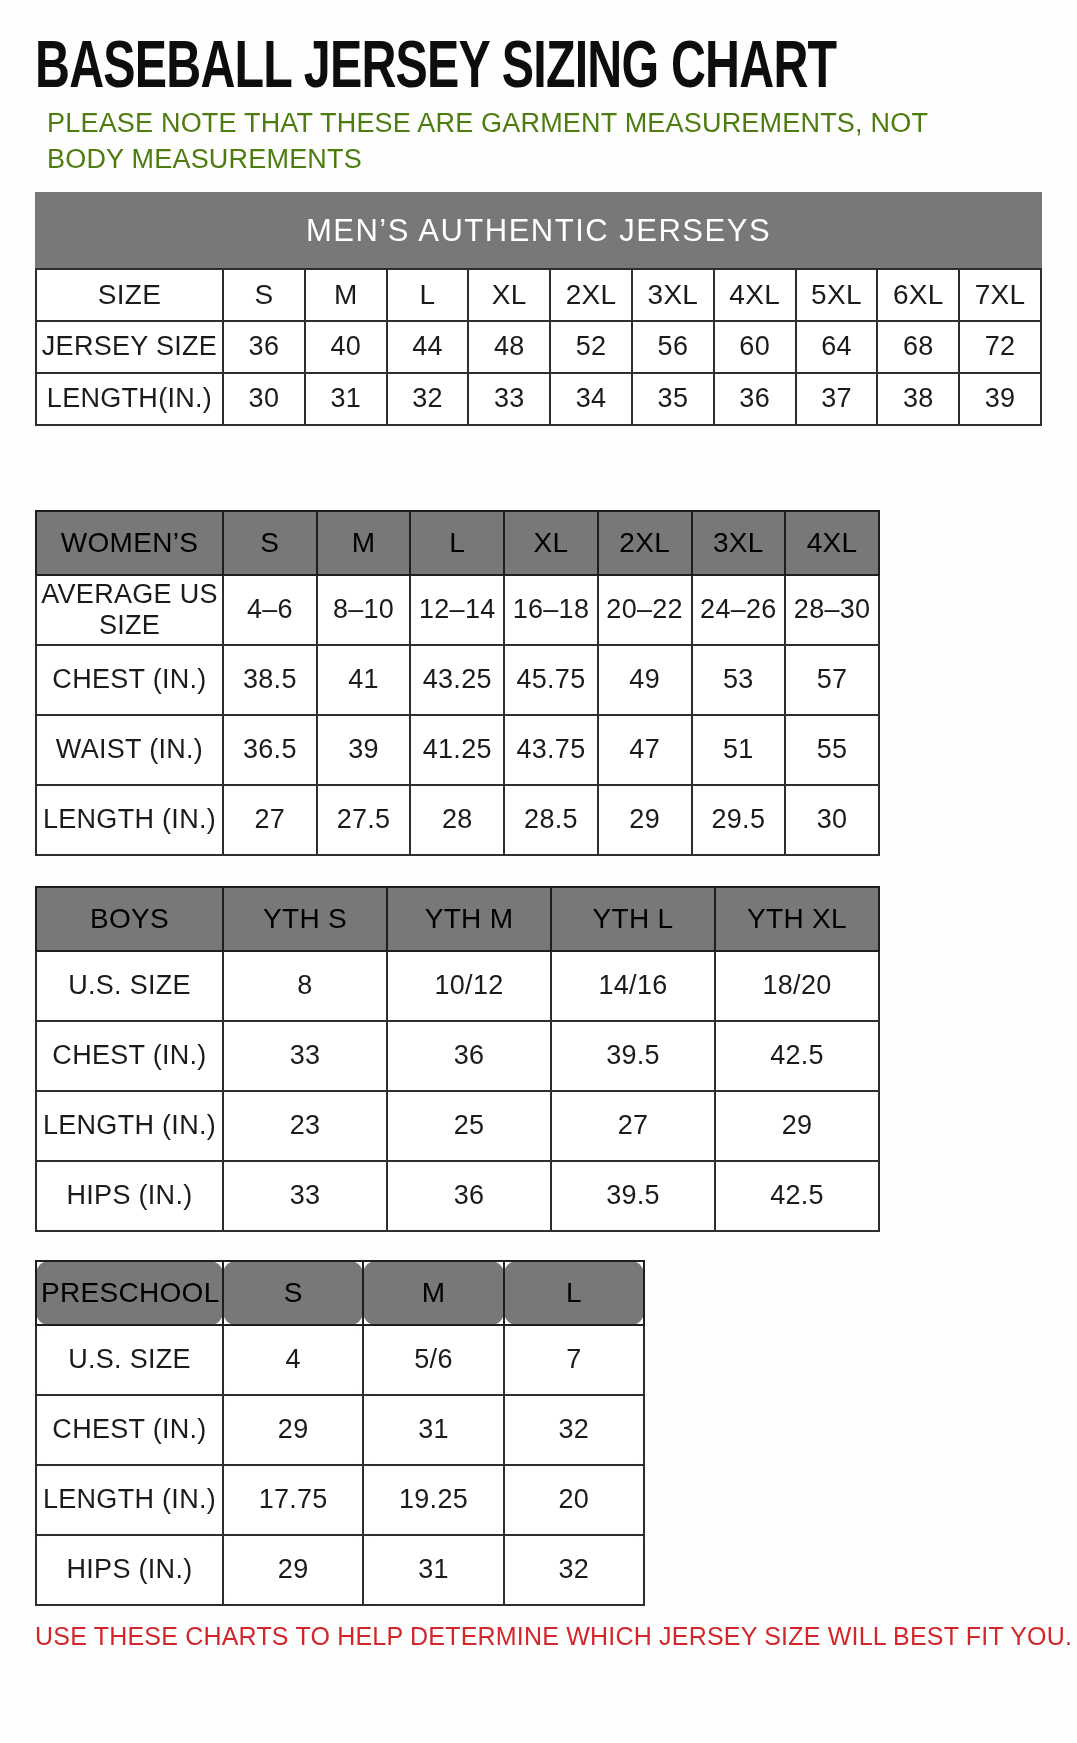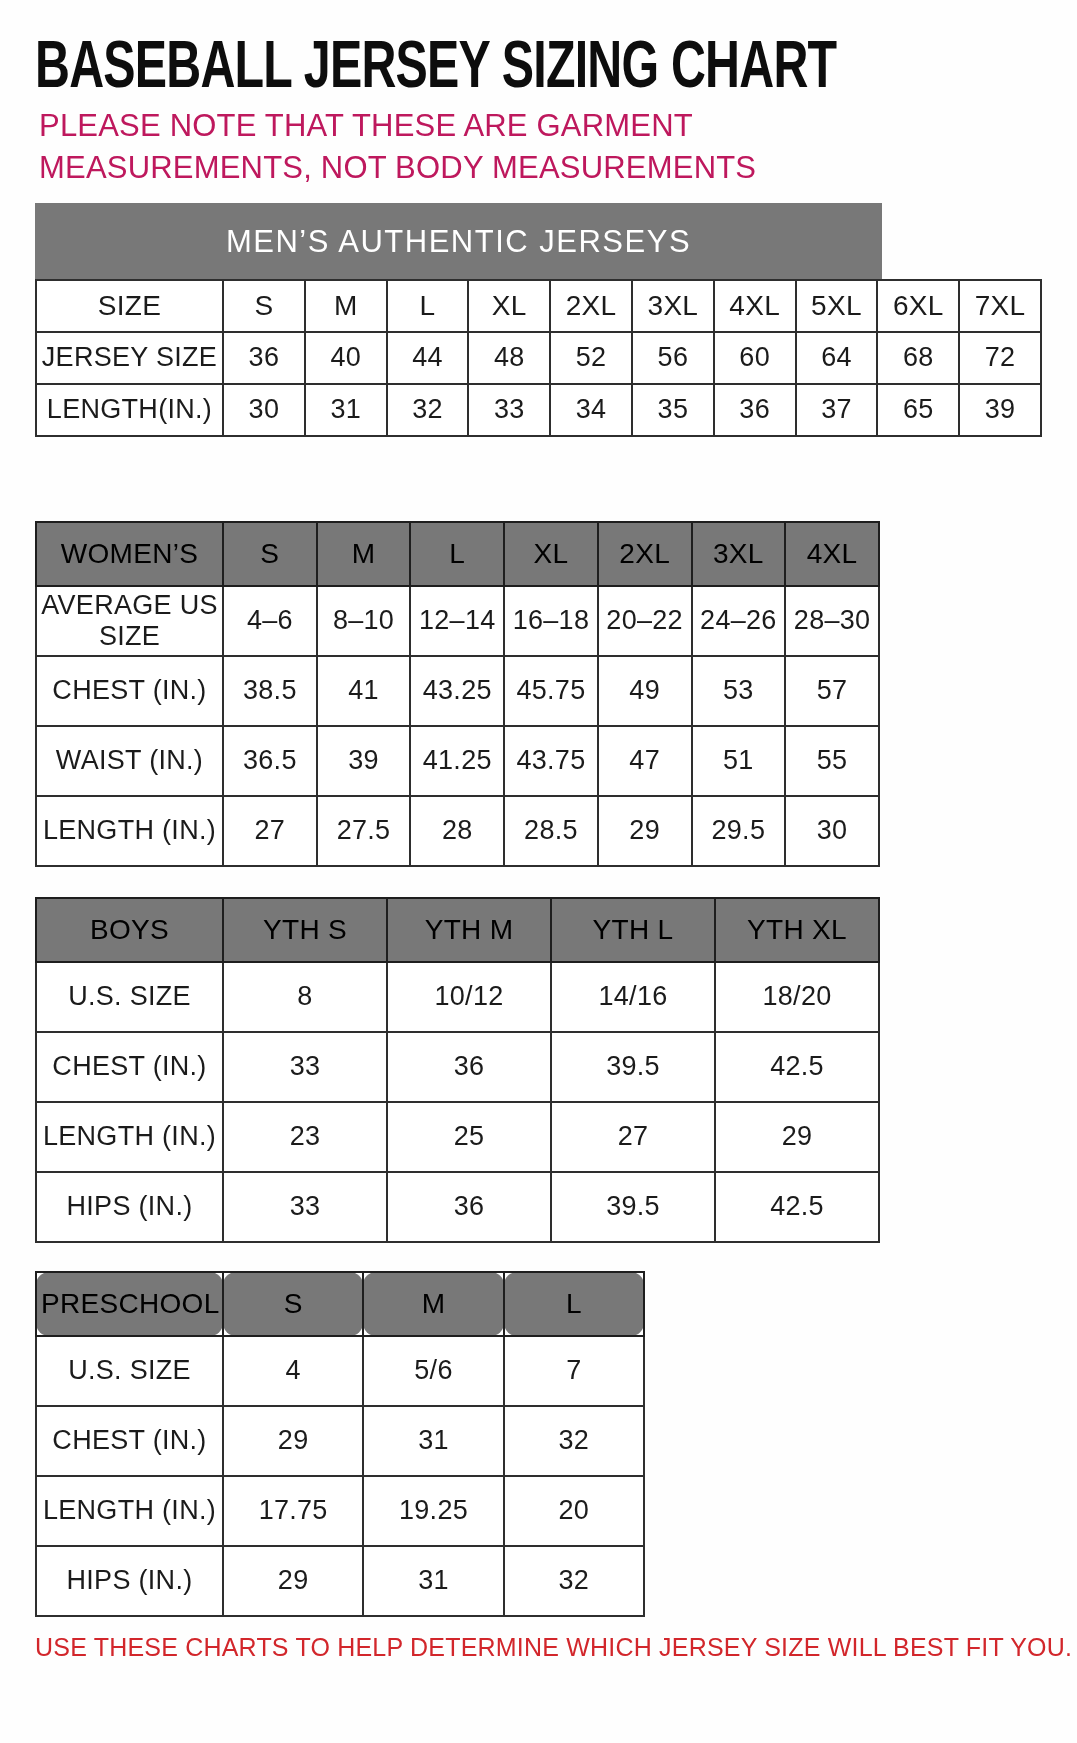--- a/index.html
+++ b/index.html
@@ -19,32 +19,32 @@
     font-size: 62px;
     font-weight: 900;
     letter-spacing: -1px;
     color: #0d0d0d;
     transform: scale(0.78, 1.08);
     transform-origin: left center;
     margin: 8px 0 2px 0;
     white-space: nowrap;
   }
   .note {
-    color: #be185d;
-    font-size: 31px;
+    color: #4d7c0f;
+    font-size: 27px;
     line-height: 1.35;
     max-width: 910px;
-    margin: 4px 0 14px 4px;
+    margin: 4px 0 14px 12px;
     letter-spacing: 0.2px;
   }
 
   .banner {
     background: #787878;
     color: #ffffff;
-    width: 847px;
+    width: 1007px;
     height: 76px;
     line-height: 78px;
     text-align: center;
     font-size: 31px;
     letter-spacing: 1.5px;
   }
 
   table {
     border-collapse: collapse;
     table-layout: fixed;
@@ -153,21 +153,21 @@
           <tr>
             <td class="rlabel">LENGTH(IN.)</td>
             <td>30</td>
             <td>31</td>
             <td>32</td>
             <td>33</td>
             <td>34</td>
             <td>35</td>
             <td>36</td>
             <td>37</td>
-            <td>65</td>
+            <td>38</td>
             <td>39</td>
           </tr>
         </tbody>
       </table>
   </section>
 
   <section id="womens-section">
     <table id="womens" class="gray-header">
         <colgroup>
           <col class="label-col">

